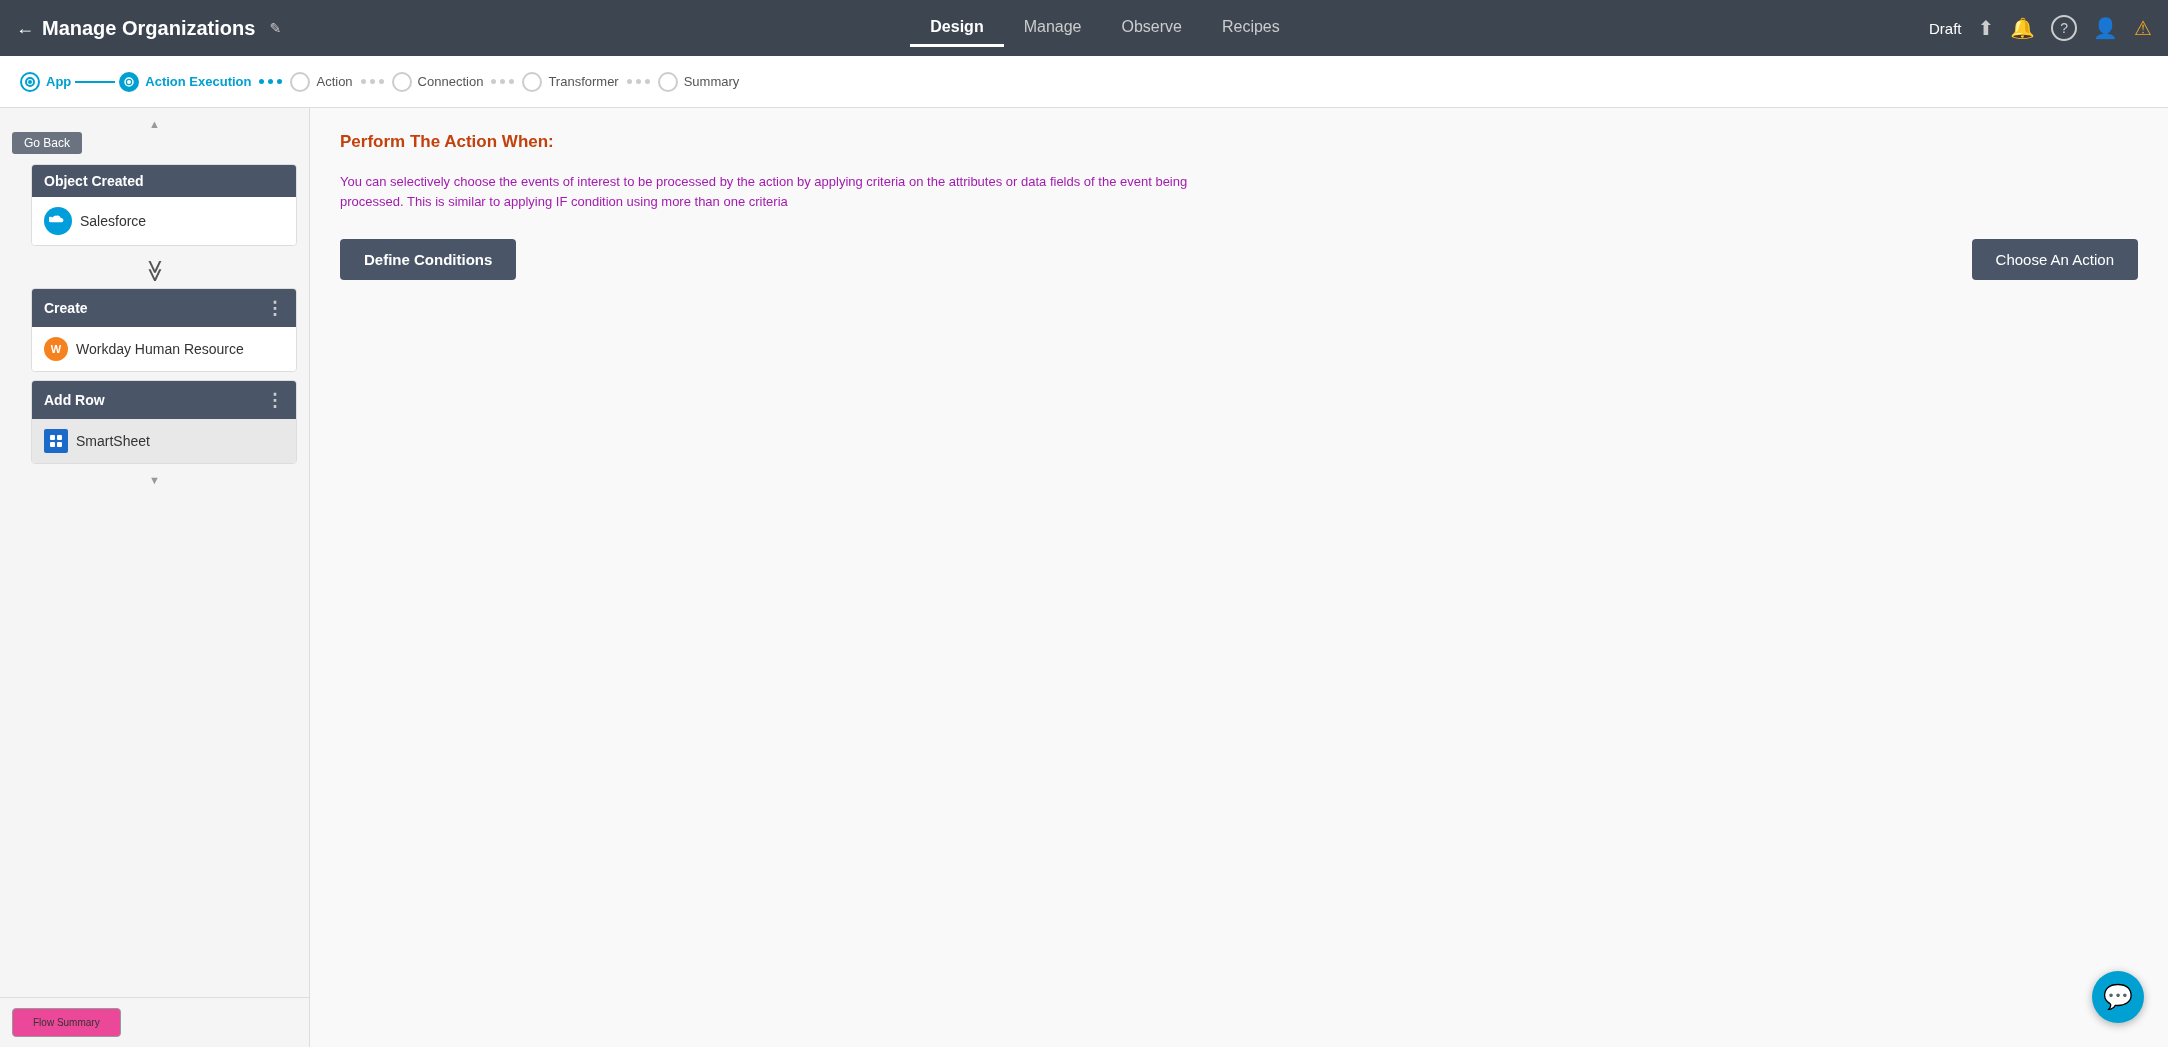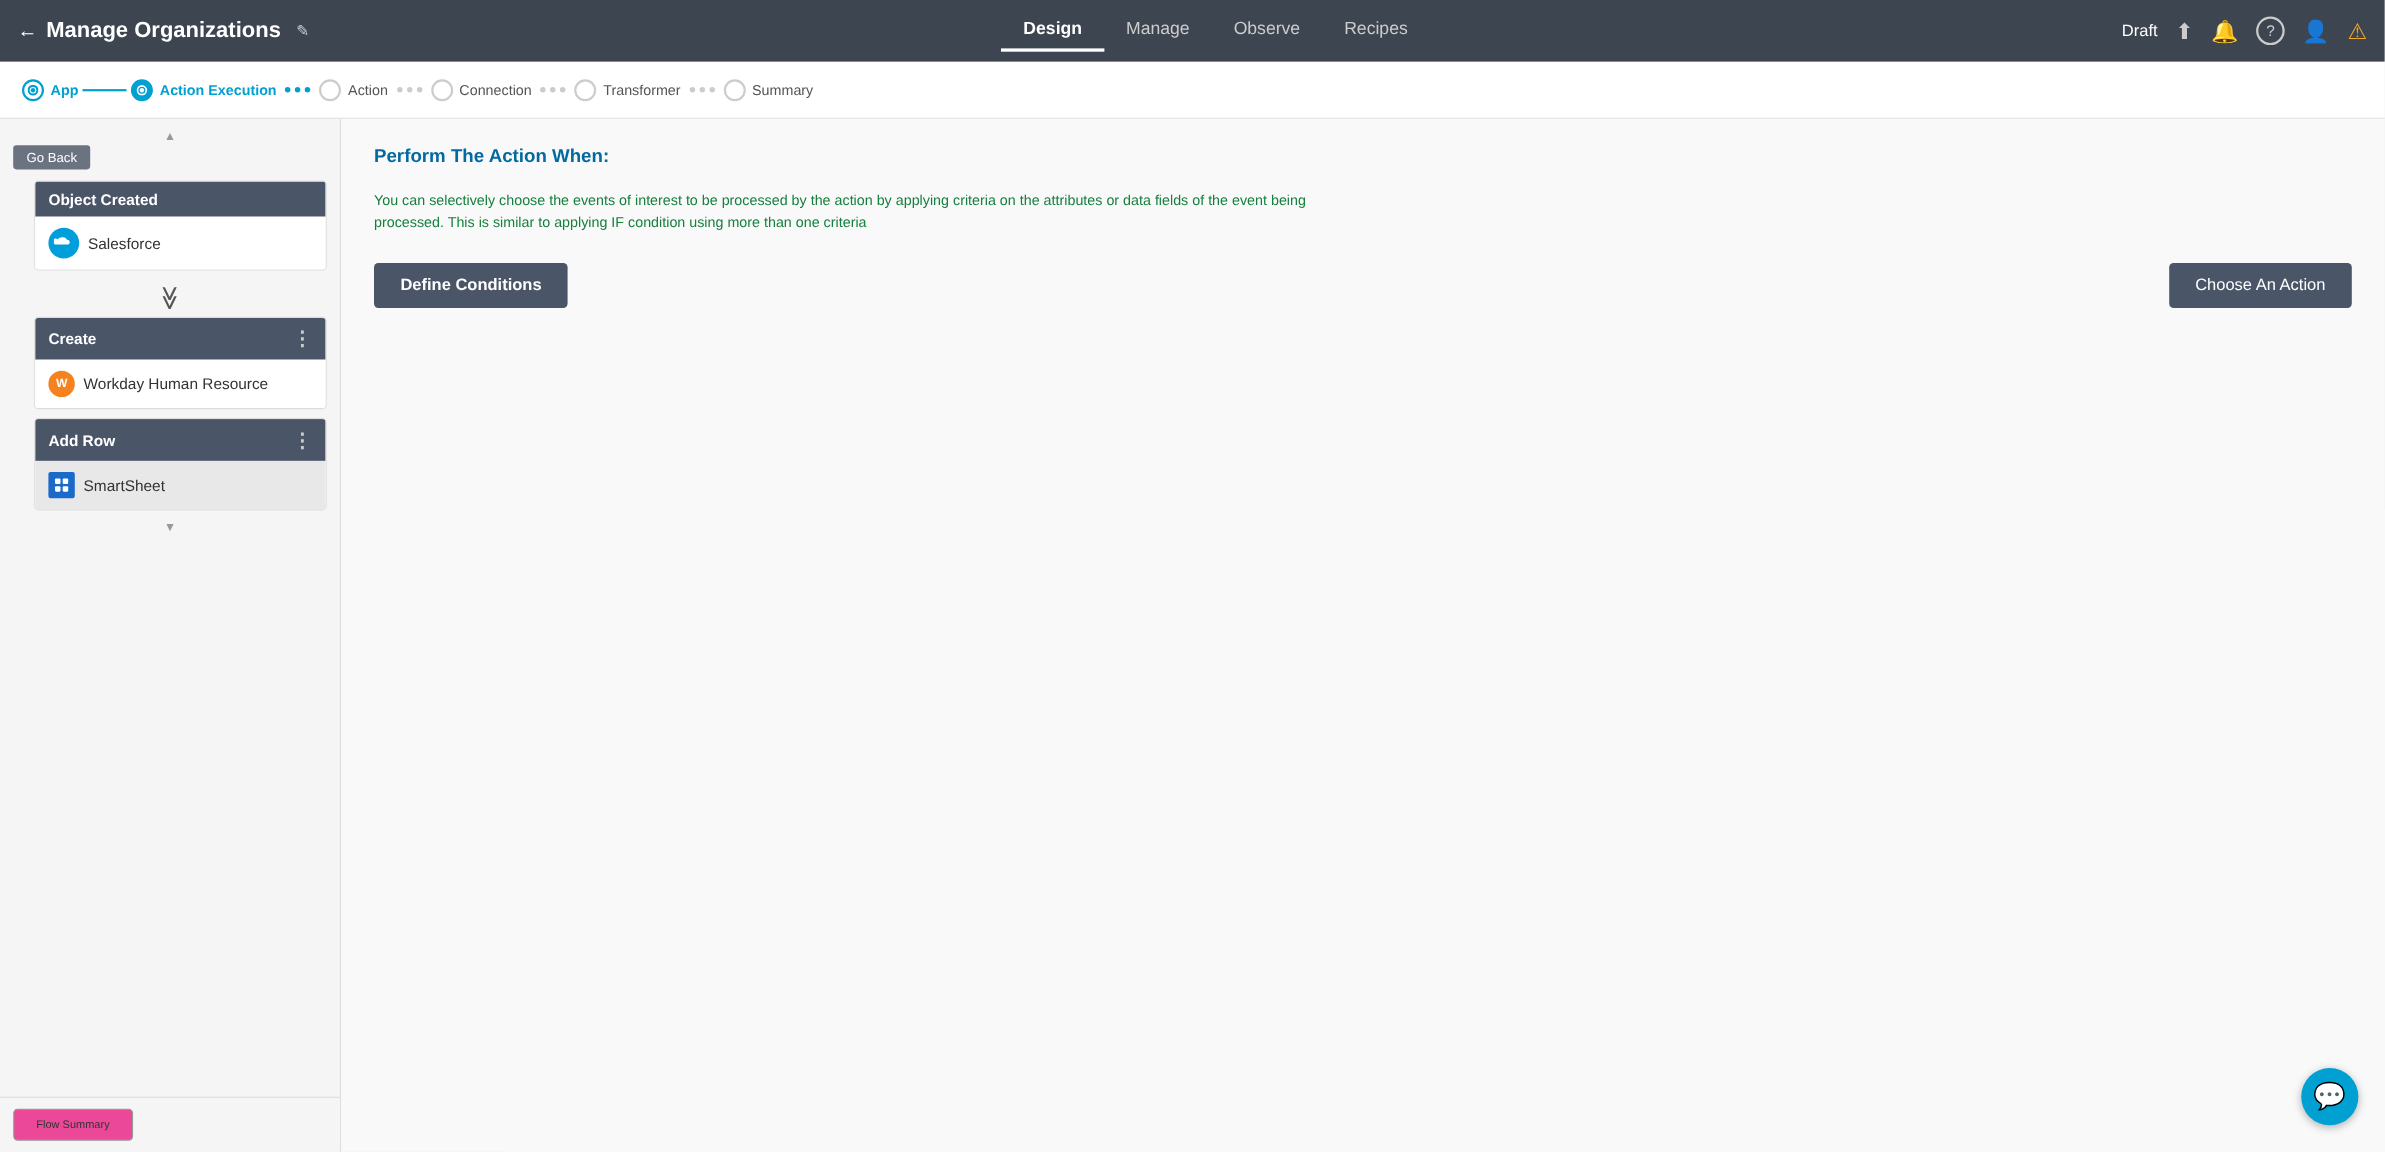--- a/index.html
+++ b/index.html
@@ -274,26 +274,26 @@
     
     .content-area {
       flex: 1;
       background: #f9f9f9;
       padding: 24px 30px;
       overflow-y: auto;
     }
     .perform-title {
       font-size: 17px;
       font-weight: 600;
-      color: #0369a1;
+      color: #c2410c;
       margin-bottom: 13px;
     }
     .perform-desc {
       font-size: 13px;
-      color: #15803d;
+      color: #a21caf;
       line-height: 1.5;
       max-width: 900px;
       margin-bottom: 28px;
       margin-top: 20px;
     }
     .action-buttons-row {
       display: flex;
       justify-content: space-between;
       align-items: center;
     }

